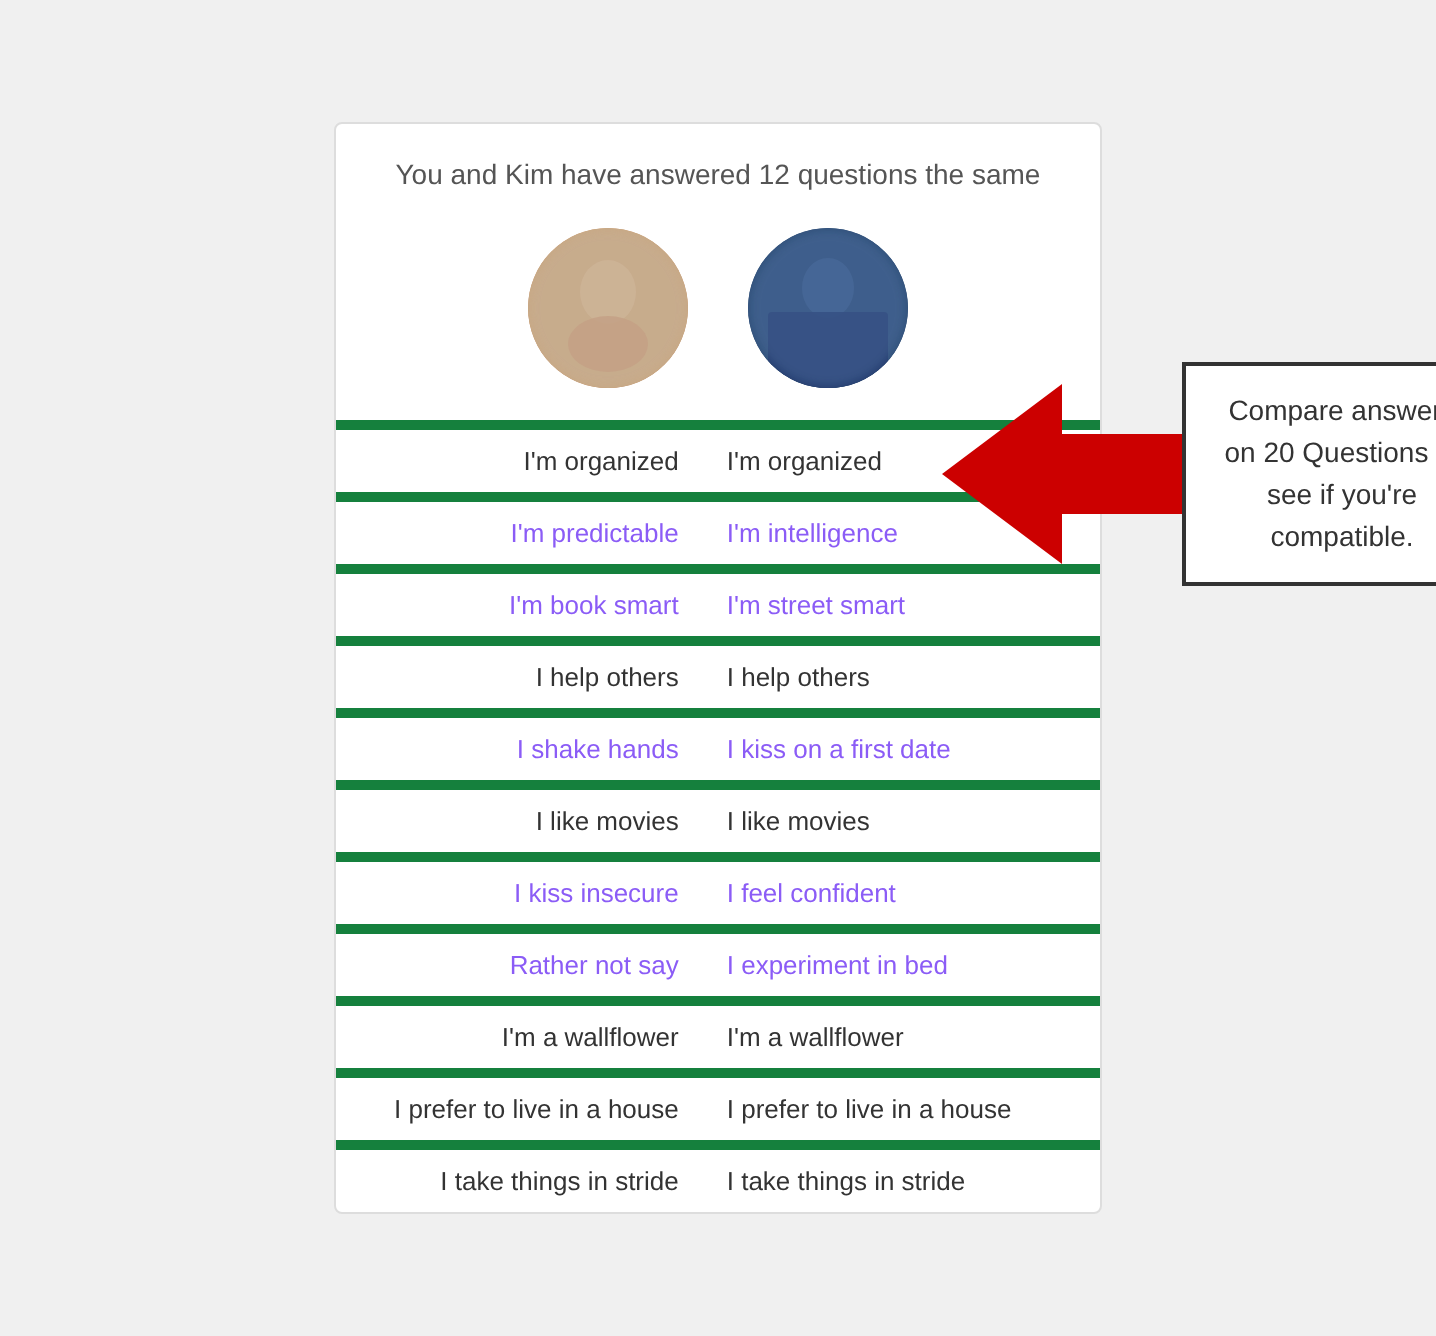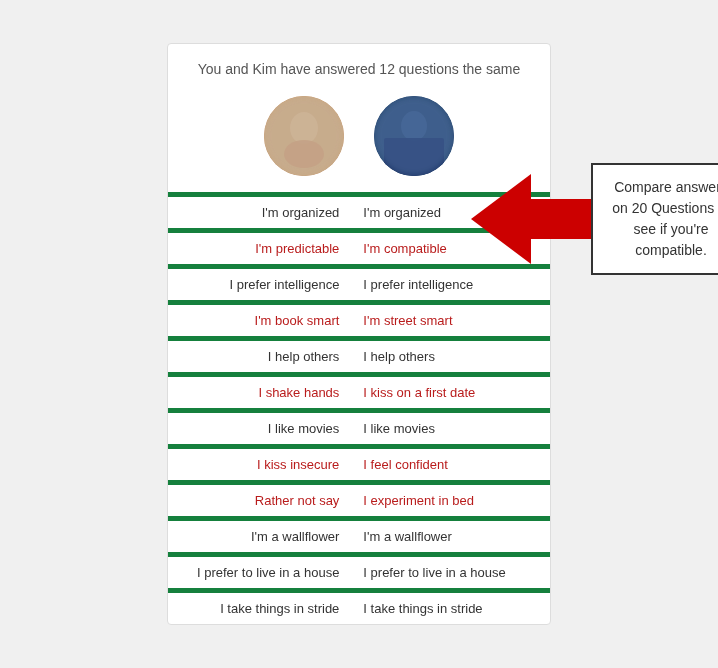--- a/index.html
+++ b/index.html
@@ -110,21 +110,21 @@
       width: 52%;
       padding-left: 14px;
     }
 
     .match {
       color: #333;
       font-weight: normal;
     }
 
     .no-match {
-      color: #b91c1c;
+      color: #8b5cf6;
     }
 
     
     .callout-area {
       position: absolute;
       right: -200px;
       top: 120px;
       display: flex;
       flex-direction: row;
       align-items: center;
@@ -182,25 +182,21 @@
     </div>
 
     <table class="table-area">
       <tbody id="table-body">
       <tr>
             <td class="col-left match">I'm organized</td>
             <td class="col-right match">I'm organized</td>
           </tr>
           <tr>
             <td class="col-left no-match">I'm predictable</td>
-            <td class="col-right no-match">I'm compatible</td>
-          </tr>
-          <tr>
-            <td class="col-left match">I prefer intelligence</td>
-            <td class="col-right match">I prefer intelligence</td>
+            <td class="col-right no-match">I'm intelligence</td>
           </tr>
           <tr>
             <td class="col-left no-match">I'm book smart</td>
             <td class="col-right no-match">I'm street smart</td>
           </tr>
           <tr>
             <td class="col-left match">I help others</td>
             <td class="col-right match">I help others</td>
           </tr>
           <tr>

